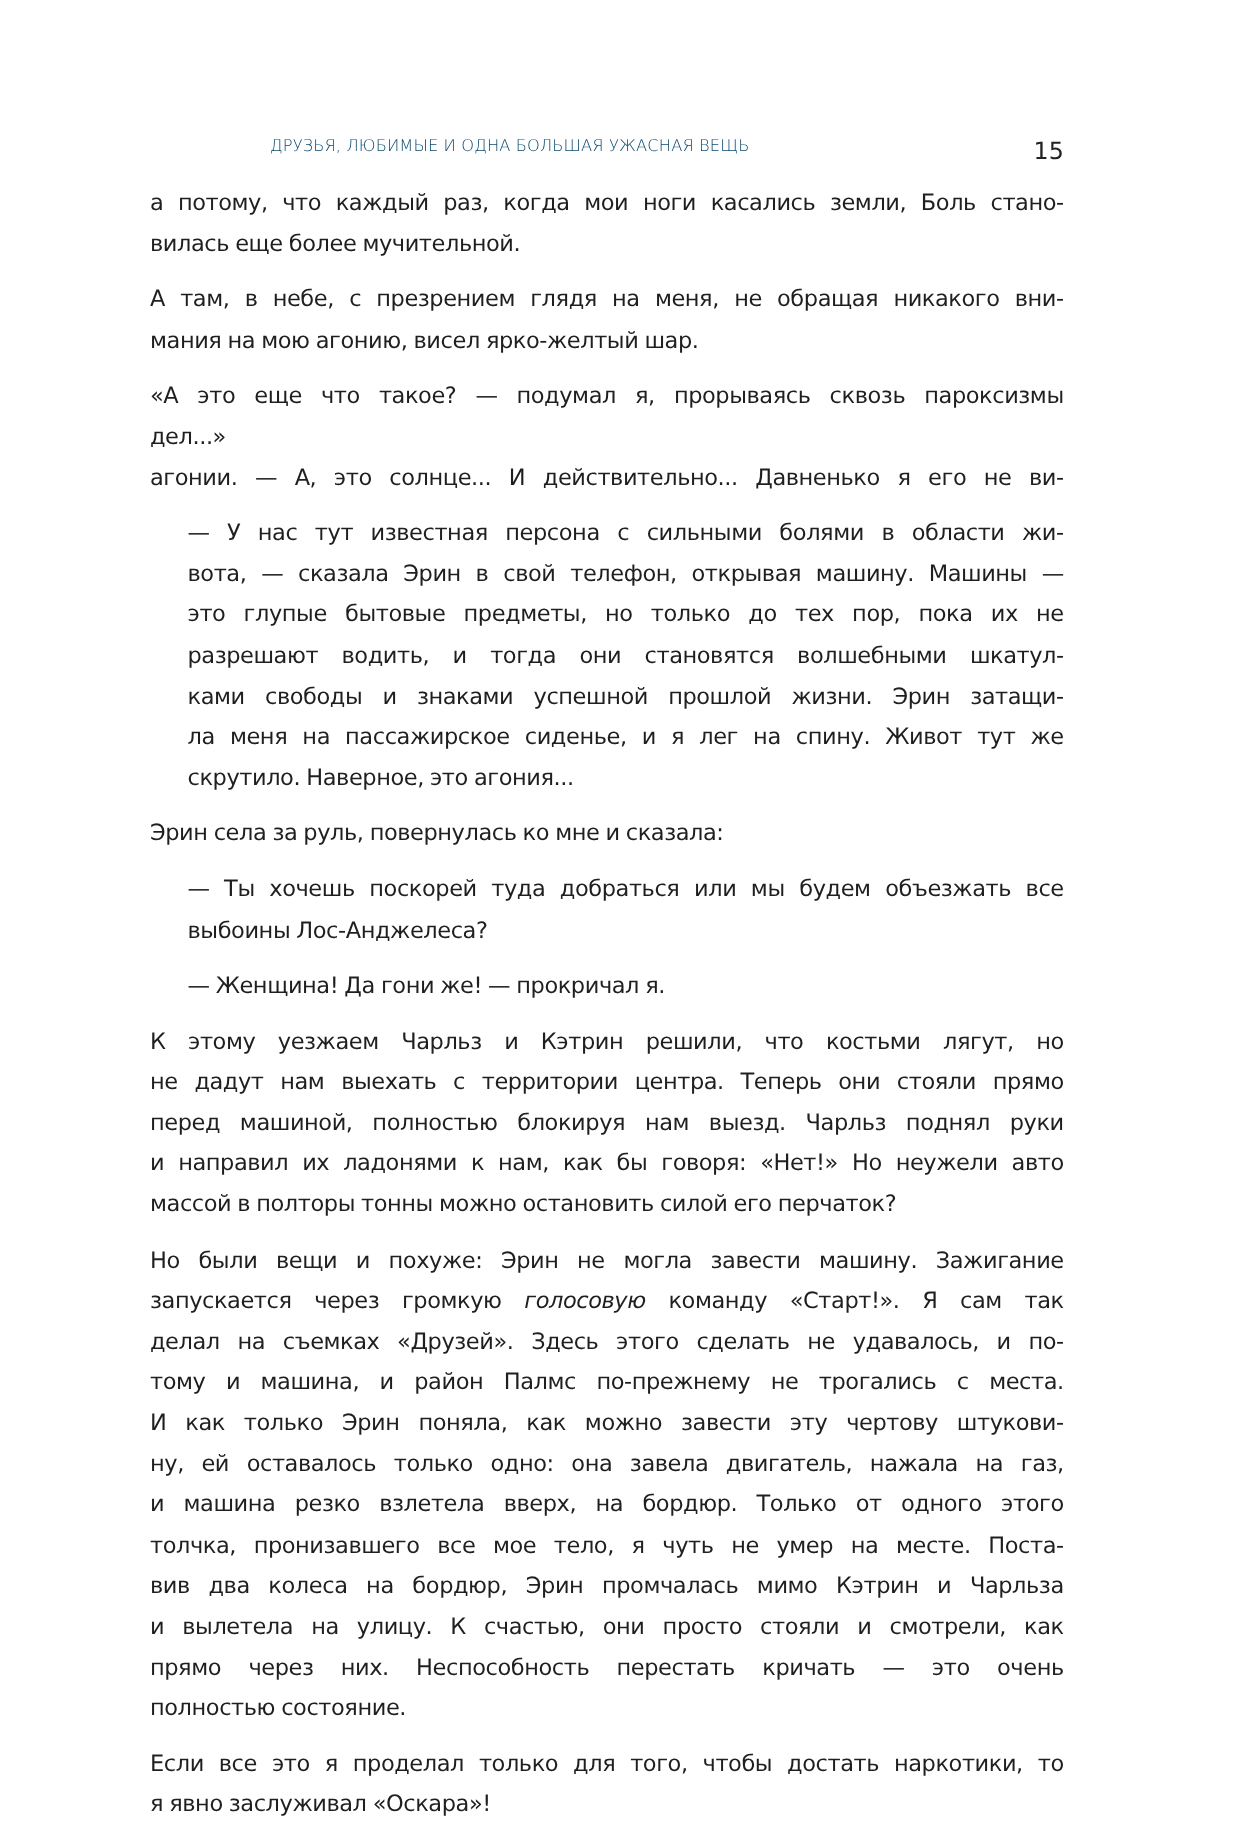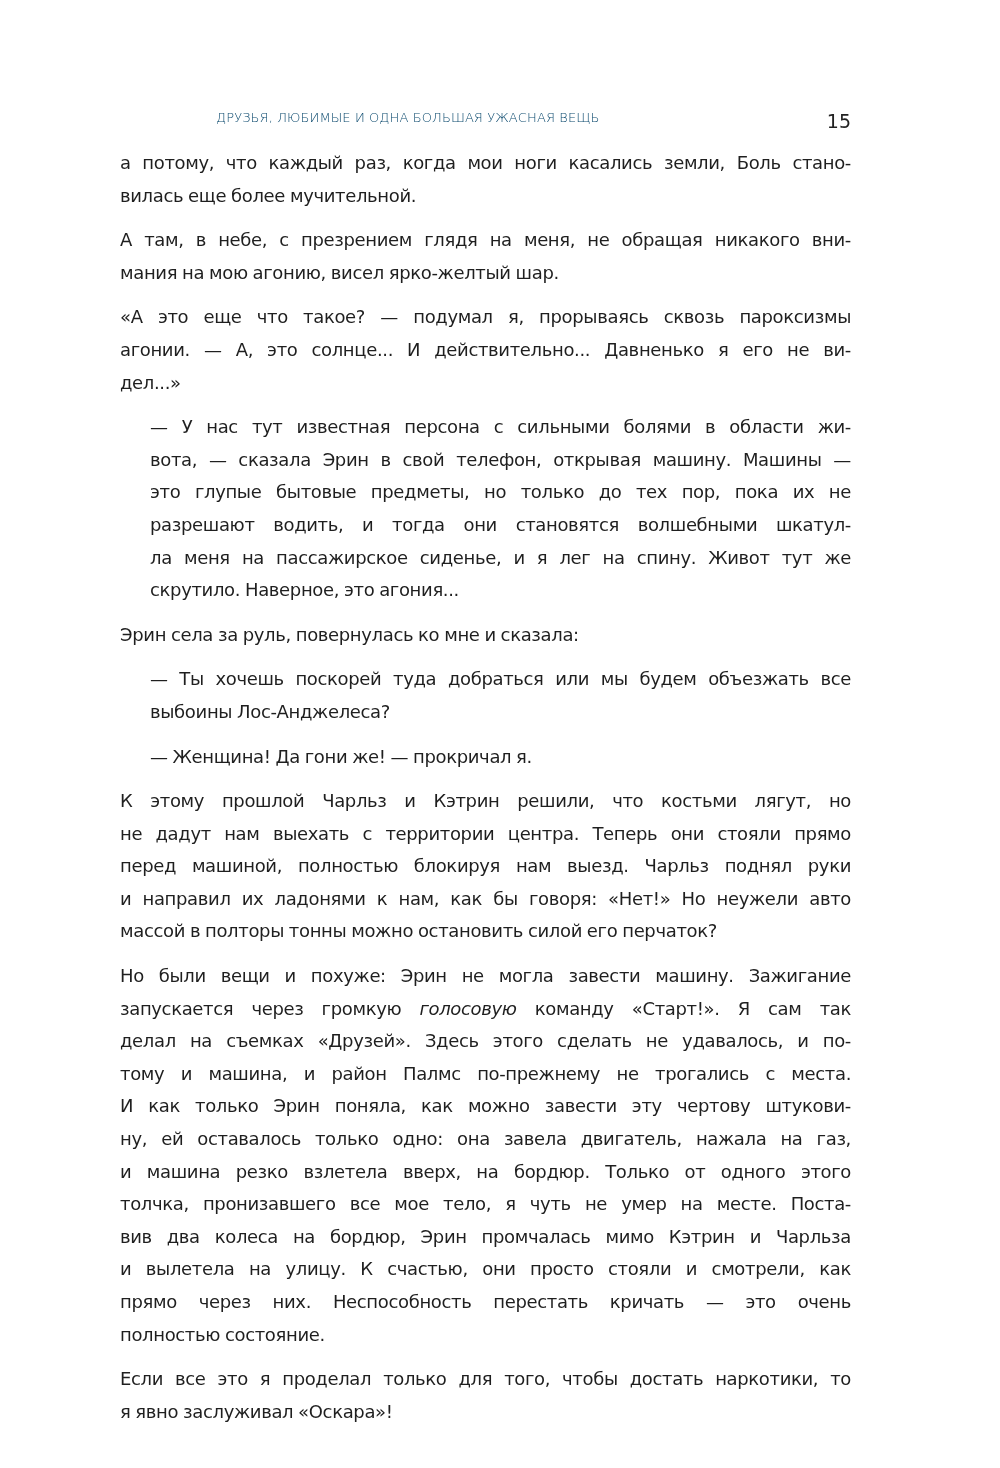--- a/index.html
+++ b/index.html
@@ -82,43 +82,44 @@
     <div class="para">
       <span class="line">а потому, что каждый раз, когда мои ноги касались земли, Боль стано-</span>
       <span class="line last">вилась еще более мучительной.</span>
     </div>
     <div class="para">
       <span class="line">А там, в небе, с презрением глядя на меня, не обращая никакого вни-</span>
       <span class="line last">мания на мою агонию, висел ярко-желтый шар.</span>
     </div>
     <div class="para">
       <span class="line">«А это еще что такое? — подумал я, прорываясь сквозь пароксизмы</span>
+      <span class="line last">дел...»</span>
       <span class="line">агонии. — А, это солнце... И действительно... Давненько я его не ви-</span>
-      <span class="line last">дел...»</span>
     </div>
     <div class="para indent">
       <span class="line">— У нас тут известная персона с сильными болями в области жи-</span>
       <span class="line">вота, — сказала Эрин в свой телефон, открывая машину. Машины —</span>
       <span class="line">это глупые бытовые предметы, но только до тех пор, пока их не</span>
       <span class="line">разрешают водить, и тогда они становятся волшебными шкатул-</span>
+      <span class="line">ками свободы и знаками успешной прошлой жизни. Эрин затащи-</span>
       <span class="line">ла меня на пассажирское сиденье, и я лег на спину. Живот тут же</span>
       <span class="line last">скрутило. Наверное, это агония...</span>
     </div>
     <div class="para">
       <span class="line last">Эрин села за руль, повернулась ко мне и сказала:</span>
     </div>
     <div class="para indent">
       <span class="line">— Ты хочешь поскорей туда добраться или мы будем объезжать все</span>
       <span class="line last">выбоины Лос-Анджелеса?</span>
     </div>
     <div class="para indent">
       <span class="line last">— Женщина! Да гони же! — прокричал я.</span>
     </div>
     <div class="para">
-      <span class="line">К этому прошлой Чарльз и Кэтрин решили, что костьми лягут, но</span>
+      <span class="line">К этому уезжаем Чарльз и Кэтрин решили, что костьми лягут, но</span>
       <span class="line">не дадут нам выехать с территории центра. Теперь они стояли прямо</span>
       <span class="line">перед машиной, полностью блокируя нам выезд. Чарльз поднял руки</span>
       <span class="line">и направил их ладонями к нам, как бы говоря: «Нет!» Но неужели авто</span>
       <span class="line last">массой в полторы тонны можно остановить силой его перчаток?</span>
     </div>
     <div class="para">
       <span class="line">Но были вещи и похуже: Эрин не могла завести машину. Зажигание</span>
       <span class="line"><span>запускается через громкую </span><span class="italic">голосовую</span><span> команду «Старт!». Я сам так</span></span>
       <span class="line">делал на съемках «Друзей». Здесь этого сделать не удавалось, и по-</span>
       <span class="line">тому и машина, и район Палмс по-прежнему не трогались с места.</span>

